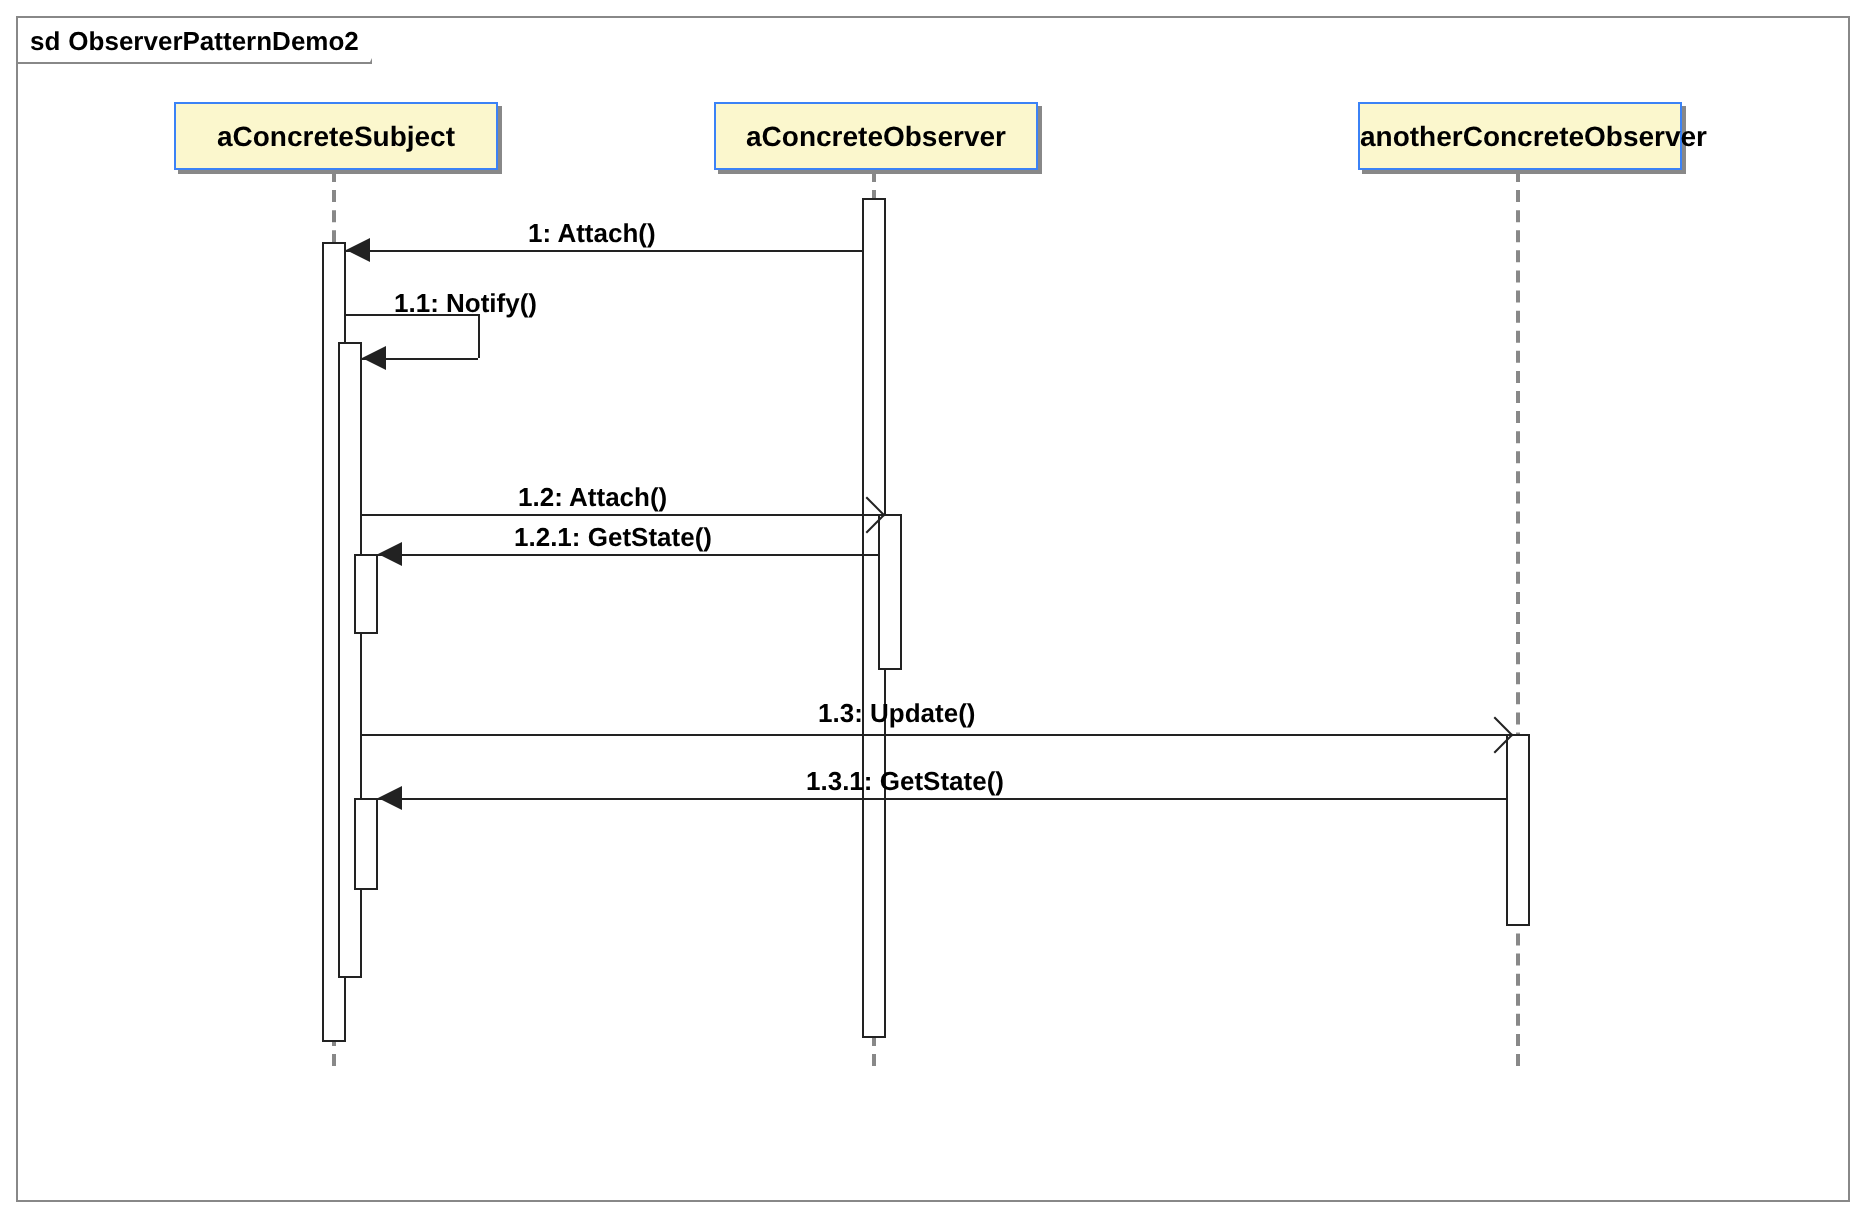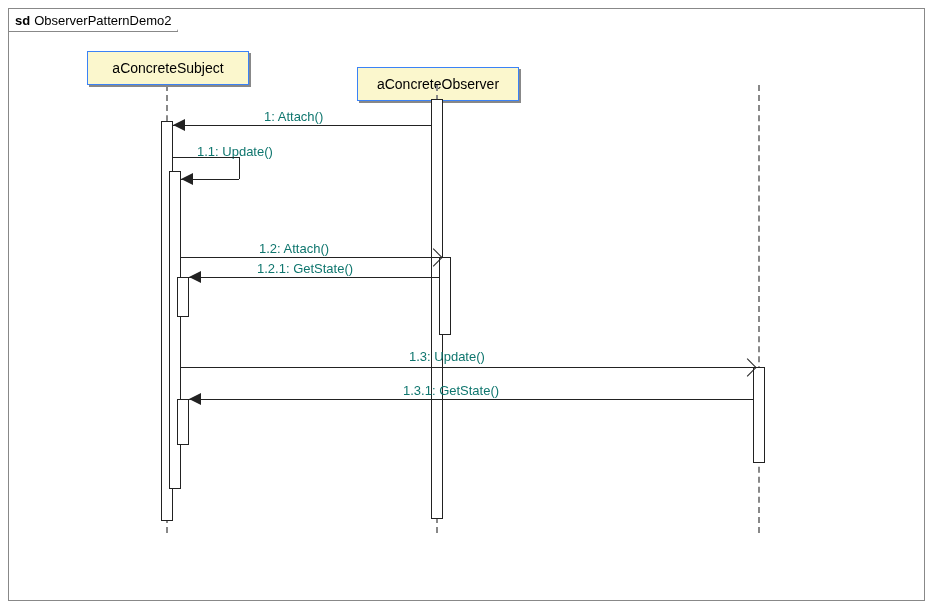--- a/index.html
+++ b/index.html
@@ -7,20 +7,21 @@
     background: #fff;
     font-family: Arial, Helvetica, sans-serif;
     font-size: 13px;
     color: #000;
   }
   .canvas {
     position: relative;
     width: 933px;
     height: 609px;
     box-sizing: border-box;
+    font-weight: bold;
   }
   
   .frame-border {
     position: absolute;
     left: 8px; top: 8px;
     width: 917px; height: 593px;
     border: 1px solid #888;
     box-sizing: border-box;
   }
   .frame-label {
@@ -78,21 +79,21 @@
   }
   
   .msg-line {
     position: absolute;
     height: 0;
     border-top: 1px solid #222;
   }
   .msg-label {
     position: absolute;
     font-size: 13px;
-    color: #0f766e;
+    color: #000000;
     background: transparent;
     white-space: nowrap;
   }
   .arrow-solid-left {
     position: absolute;
     width: 0; height: 0;
     border-top: 6px solid transparent;
     border-bottom: 6px solid transparent;
     border-right: 12px solid #222;
   }
@@ -112,22 +113,25 @@
   <div class="frame-border">
     <div class="frame-label">
       <b>sd</b>
       <span>ObserverPatternDemo2</span>
       <span class="pentagon-notch"></span>
     </div>
 
     <div class="lifeline-box" style="left:78px; top:42px;">
       <span>aConcreteSubject</span>
     </div>
-    <div class="lifeline-box" style="left:348px; top:42px;margin-top:16px;">
+    <div class="lifeline-box" style="left:348px; top:42px;">
       <span>aConcreteObserver</span>
+    </div>
+    <div class="lifeline-box" style="left:670px; top:42px;">
+      <span>anotherConcreteObserver</span>
     </div>
 
     <div class="lifeline" style="left:157px; top:76px; height:448px;"></div>
     <div class="lifeline" style="left:427px; top:76px; height:448px;"></div>
     <div class="lifeline" style="left:749px; top:76px; height:448px;"></div>
 
     <div class="activation" style="left:422px; top:90px; height:420px;"></div>
 
     <div class="activation" style="left:152px; top:112px; height:400px;"></div>
 
@@ -138,21 +142,21 @@
     <div class="activation" style="left:168px; top:268px; height:40px;"></div>
 
     <div class="activation" style="left:744px; top:358px; height:96px;"></div>
 
     <div class="activation" style="left:168px; top:390px; height:46px;"></div>
 
     <div class="msg-label" style="left:255px; top:100px;">1: Attach()</div>
     <div class="msg-line" style="left:164px; top:116px; width:258px;"></div>
     <div class="arrow-solid-left" style="left:164px; top:110px;"></div>
 
-    <div class="msg-label" style="left:188px; top:135px;">1.1: Update()</div>
+    <div class="msg-label" style="left:188px; top:135px;">1.1: Notify()</div>
 
     <div class="msg-line" style="left:164px; top:148px; width:66px;"></div>
     <div style="position:absolute; left:230px; top:148px; height:22px; border-left:1px solid #222;"></div>
     <div class="msg-line" style="left:172px; top:170px; width:58px;"></div>
     <div class="arrow-solid-left" style="left:172px; top:164px;"></div>
 
     <div class="msg-label" style="left:250px; top:232px;">1.2: Attach()</div>
     <div class="msg-line" style="left:172px; top:248px; width:258px;"></div>
     <div class="arrow-open-right" style="left:418px; top:242px;"></div>
 

